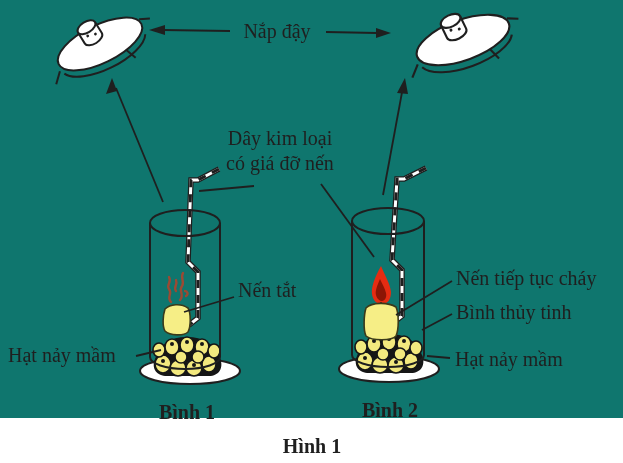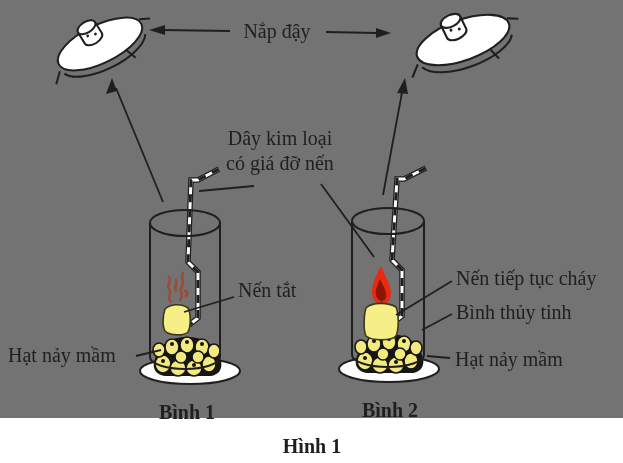--- a/index.html
+++ b/index.html
@@ -4,21 +4,21 @@
 <style>
   html, body {
     margin: 0;
     padding: 0;
     background: #ffffff;
     width: 623px;
     height: 463px;
     overflow: hidden;
     font-family: "Liberation Serif", "DejaVu Serif", serif;
   }
-  .figure-wrap { position: relative; width: 623px; height: 418px; background: #737373; }
+  .figure-wrap { position: relative; width: 623px; height: 418px; background: #0f766e; }
   svg { display: block; }
   svg text {
     fill: var(--line, #1c1c1c);
     font-family: "Liberation Serif", "DejaVu Serif", serif;
     font-size: 20px;
   }
   svg text.bold { font-weight: bold; }
   .ln   { stroke: var(--line, #1c1c1c); stroke-width: 2; }
   .thin { stroke: var(--line, #1c1c1c); stroke-width: 1.8; }
   .seed { fill: var(--seed, #f3e97e); stroke: #161616; stroke-width: 1.6; }

